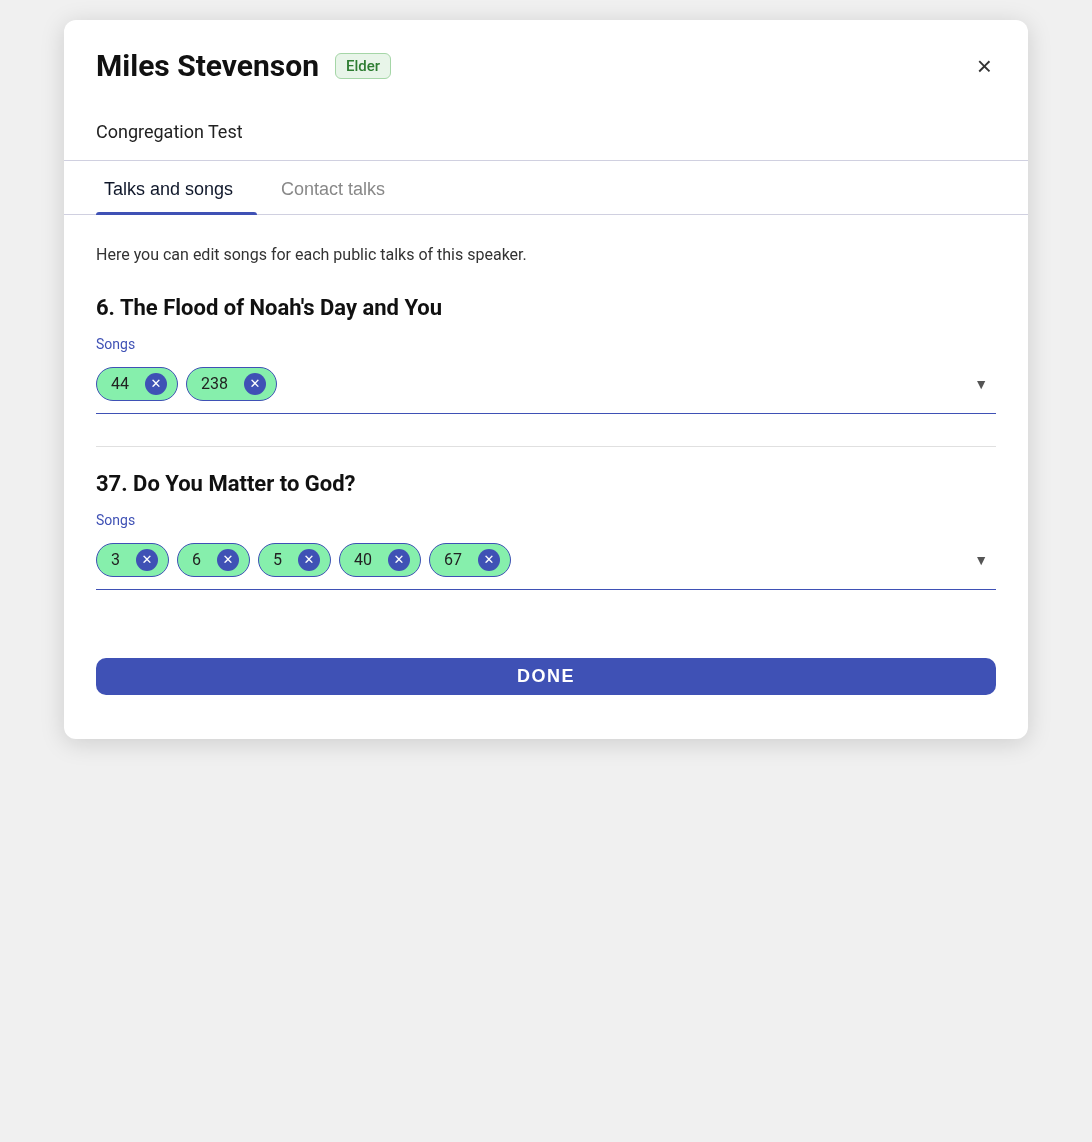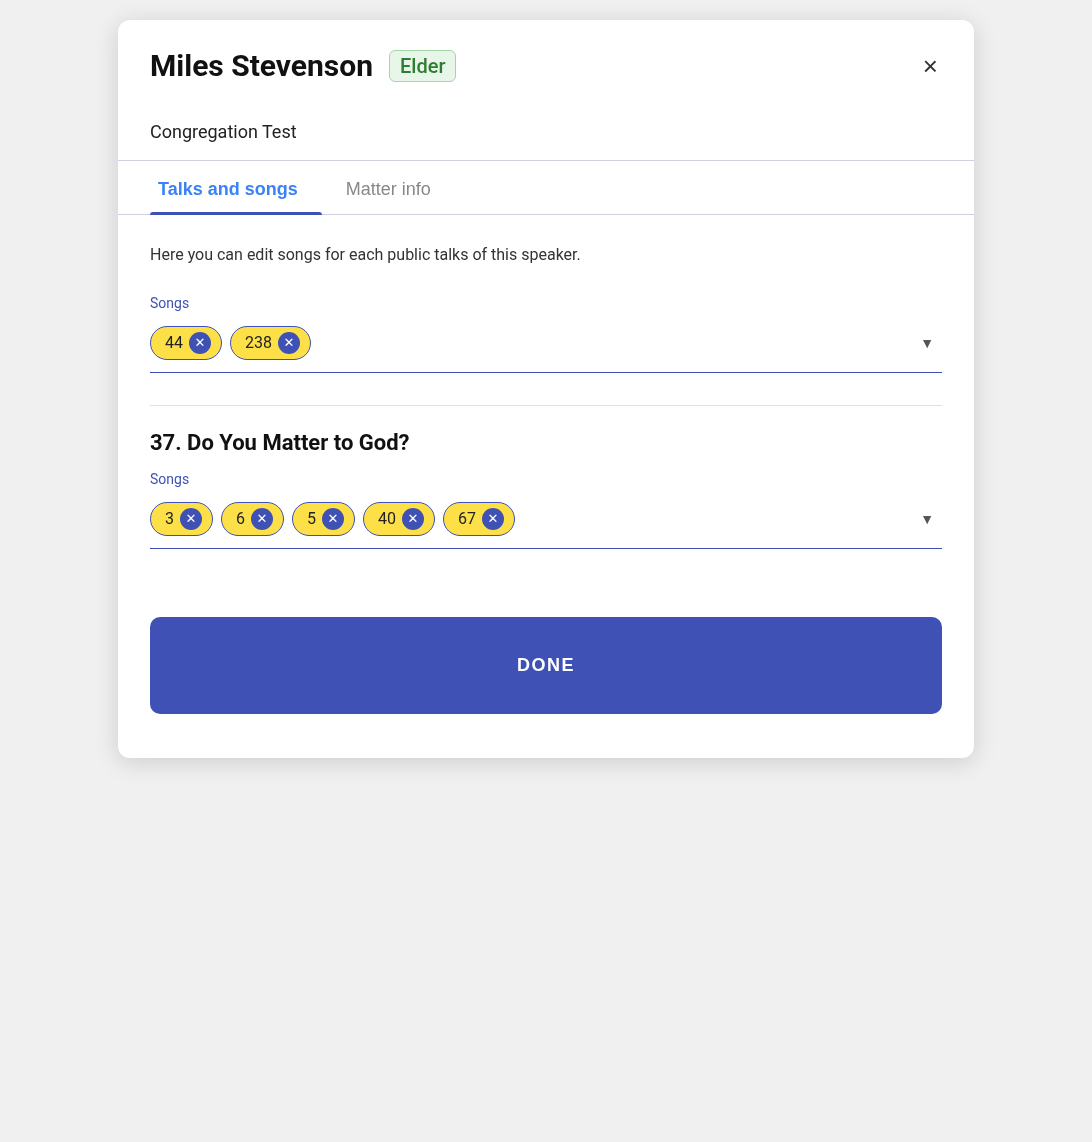--- a/index.html
+++ b/index.html
@@ -13,21 +13,21 @@
       background: #f0f0f0;
       display: flex;
       justify-content: center;
       align-items: flex-start;
       min-height: 100vh;
       padding: 20px;
     }
 
     .dialog {
       background: #ffffff;
-      width: 856px;
+      width: 964px;
       max-width: 100%;
       border-radius: 12px;
       box-shadow: 0 4px 24px rgba(0,0,0,0.15);
       overflow: hidden;
     }
 
     .dialog-header {
       display: flex;
       align-items: center;
       justify-content: space-between;
@@ -44,21 +44,21 @@
       font-size: 30px;
       font-weight: 700;
       color: #111111;
     }
 
     .elder-badge {
       background: #e8f5e9;
       color: #2e7d32;
       border: 1.5px solid #a5d6a7;
       border-radius: 6px;
-      font-size: 20px;
+      font-size: 15px;
       font-weight: 500;
       padding: 3px 10px;
     }
 
     .close-btn {
       background: none;
       border: none;
       cursor: pointer;
       font-size: 26px;
       color: #333;
@@ -85,22 +85,22 @@
       font-size: 18px;
       cursor: pointer;
       background: none;
       border: none;
       color: #888;
       position: relative;
       margin-right: 16px;
     }
 
     .tab.active {
-      color: #3b82f6;
-      font-weight: 700;
+      color: #0f172a;
+      font-weight: 400;
     }
 
     .tab.active::after {
       content: '';
       position: absolute;
       bottom: -1px;
       left: 0;
       right: 0;
       height: 3px;
       background: #3f51b5;
@@ -152,22 +152,22 @@
     }
 
     .chip {
       display: flex;
       align-items: center;
       border: 1.5px solid #3f51b5;
       border-radius: 20px;
       padding: 5px 10px 5px 14px;
       font-size: 16px;
       color: #222;
-      background: #fde047;
-      gap: 6px;
+      background: #86efac;
+      gap: 16px;
     }
 
     .chip-remove {
       width: 22px;
       height: 22px;
       border-radius: 50%;
       background: #3f51b5;
       color: white;
       border: none;
       cursor: pointer;
@@ -189,21 +189,21 @@
 
     .talk-divider {
       height: 1px;
       background: #e0e0e0;
       margin: 24px 0;
     }
 
     .done-btn {
       display: block;
       width: 100%;
-      padding: 38px;
+      padding: 8px;
       background: #3f51b5;
       color: white;
       font-size: 18px;
       font-weight: 700;
       letter-spacing: 1.5px;
       border: none;
       border-radius: 10px;
       cursor: pointer;
       margin-bottom: 16px;
     }
@@ -239,28 +239,29 @@
     <button class="close-btn">×</button>
   </div>
 
   <div class="congregation">Congregation Test</div>
 
   <div class="tabs">
     <button class="tab active">
       <span>Talks and songs</span>
     </button>
     <button class="tab">
-      <span>Matter info</span>
+      <span>Contact talks</span>
     </button>
   </div>
 
   <div class="content">
     <p class="description">Here you can edit songs for each public talks of this speaker.</p>
 
     <div class="talk-section">
+      <div class="talk-title">6. The Flood of Noah's Day and You</div>
       <div class="songs-label">Songs</div>
       <div class="songs-field">
         <div class="songs-chips">
           <div class="chip">
             <span>44</span>
             <button class="chip-remove">✕</button>
           </div>
           <div class="chip">
             <span>238</span>
             <button class="chip-remove">✕</button>

